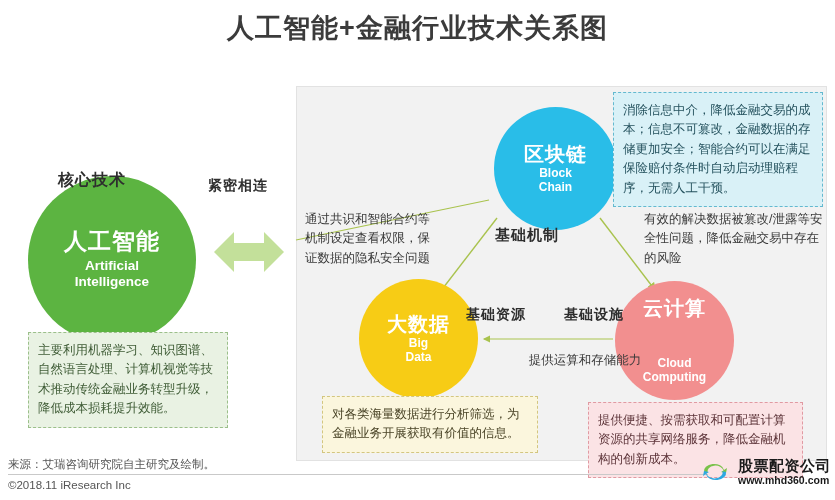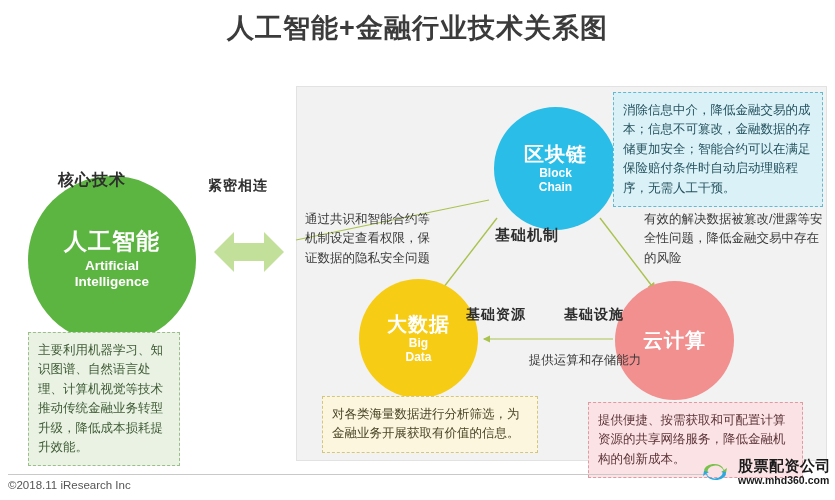--- a/index.html
+++ b/index.html
@@ -86,21 +86,21 @@
   #text-tamper    { left: 644px; top: 210px; width: 180px; }
   #text-compute   { left: 500px; top: 351px; width: 170px; text-align: center; }
 
   
   .callout {
     position: absolute; border: 1px dashed #bdbdbd;
     font-size: 12.5px; line-height: 1.55; color: #333333;
     padding: 8px 9px; white-space: pre-line;
   }
   #callout-ai {
-    left: 28px; top: 332px; width: 152px;
+    left: 28px; top: 332px; width: 200px;
     background: #e9f2e3; border-color: #9bbf8a; color: #3e5b35;
   }
   #callout-blockchain {
     left: 613px; top: 92px; width: 210px;
     background: #d9f1f7; border-color: #63b9cf; color: #25525e;
   }
   #callout-bigdata {
     left: 322px; top: 396px; width: 216px;
     background: #fbf6dd; border-color: #d3c680; color: #4a4427;
   }
@@ -181,37 +181,40 @@
   </div>
 
   <div class="circle" id="circle-bigdata">
     <span class="cn">大数据</span>
     <span class="en" style="white-space:pre-line;">Big
 Data</span>
   </div>
 
   <div class="circle" id="circle-cloud">
     <span class="cn">云计算</span>
+    <span class="en" style="white-space:pre-line;">Cloud
+Computing</span>
   </div>
 
   <div class="label-bold" id="label-core-tech">核心技术</div>
   <div class="label-bold" id="label-closely-linked">紧密相连</div>
   <div class="label-bold" id="label-base-mechanism">基础机制</div>
   <div class="label-bold" id="label-base-resource">基础资源</div>
   <div class="label-bold" id="label-base-facility">基础设施</div>
 
   <div class="plain-text" id="text-consensus">通过共识和智能合约等机制设定查看权限，保证数据的隐私安全问题</div>
   <div class="plain-text" id="text-tamper">有效的解决数据被篡改/泄露等安全性问题，降低金融交易中存在的风险</div>
   <div class="plain-text" id="text-compute">提供运算和存储能力</div>
 
   <div class="callout" id="callout-ai">主要利用机器学习、知识图谱、自然语言处理、计算机视觉等技术推动传统金融业务转型升级，降低成本损耗提升效能。</div>
   <div class="callout" id="callout-blockchain">消除信息中介，降低金融交易的成本；信息不可篡改，金融数据的存储更加安全；智能合约可以在满足保险赔付条件时自动启动理赔程序，无需人工干预。</div>
   <div class="callout" id="callout-bigdata">对各类海量数据进行分析筛选，为金融业务开展获取有价值的信息。</div>
   <div class="callout" id="callout-cloud">提供便捷、按需获取和可配置计算资源的共享网络服务，降低金融机构的创新成本。</div>
 
+  <div class="source-line">来源：艾瑞咨询研究院自主研究及绘制。</div>
   <div class="footer-rule"></div>
   <div class="copyright">©2018.11 iResearch Inc</div>
 
   <div class="watermark">
     <svg width="30" height="22" viewBox="0 0 30 22">
       <path d="M4,11 a10,7 0 0,1 20,-2 l3,-2 l-1,5 l-5,-1 l2.5,-1.5 a7.5,5.5 0 0,0 -16,2.2 z" fill="#79c24a"></path>
       <path d="M26,11 a10,7 0 0,1 -20,2 l-3,2 l1,-5 l5,1 l-2.5,1.5 a7.5,5.5 0 0,0 16,-2.2 z" fill="#2fa8e0"></path>
     </svg>
     <div class="wm-text">
       <span class="wm-title">股票配资公司</span>

